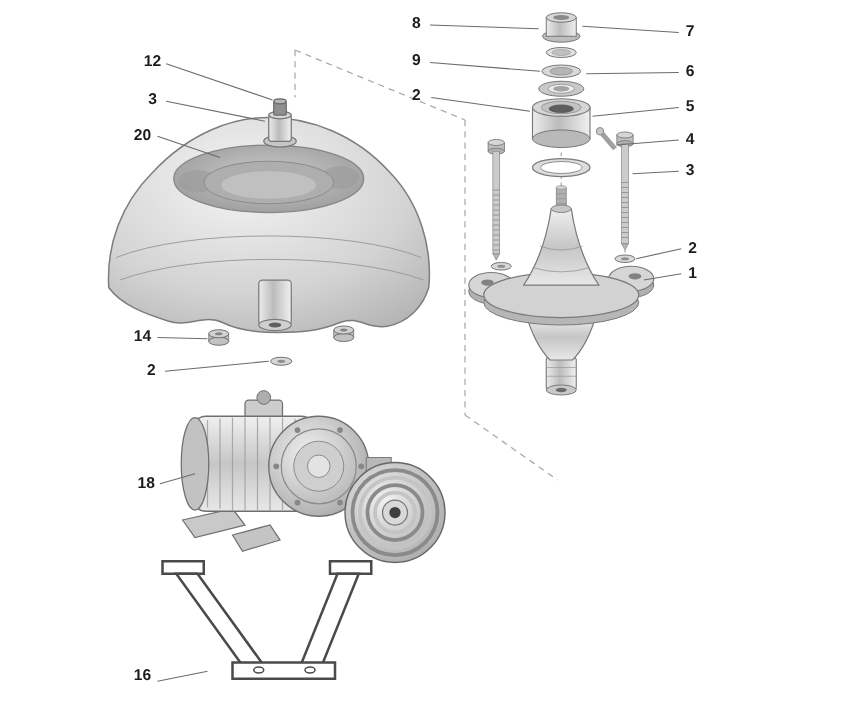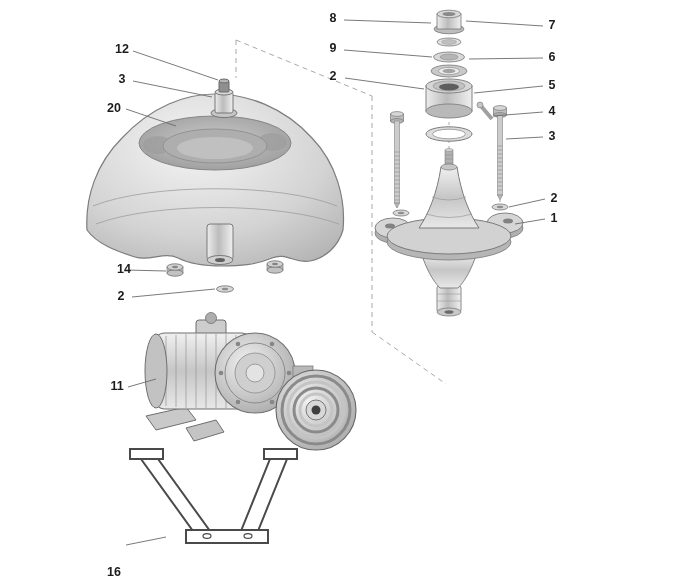--- a/index.html
+++ b/index.html
@@ -295,18 +295,18 @@
   <div class="callout" style="left:552px;top:57px">6</div>
   <div class="callout" style="left:333px;top:76px">2</div>
   <div class="callout" style="left:552px;top:85px">5</div>
   <div class="callout" style="left:552px;top:111px">4</div>
   <div class="callout" style="left:552px;top:136px">3</div>
   <div class="callout" style="left:554px;top:198px">2</div>
   <div class="callout" style="left:554px;top:218px">1</div>
   <div class="callout" style="left:122px;top:49px">12</div>
   <div class="callout" style="left:122px;top:79px">3</div>
   <div class="callout" style="left:114px;top:108px">20</div>
-  <div class="callout" style="left:124px;top:269px">14</div>
+  <div class="callout" style="left:114px;top:269px">14</div>
   <div class="callout" style="left:121px;top:296px">2</div>
-  <div class="callout" style="left:117px;top:386px">11</div>
-  <div class="callout" style="left:114px;top:572px">16</div>
+  <div class="callout" style="left:117px;top:386px">18</div>
+  <div class="callout" style="left:114px;top:540px">16</div>
 
 </div>
 
 </body></html>

